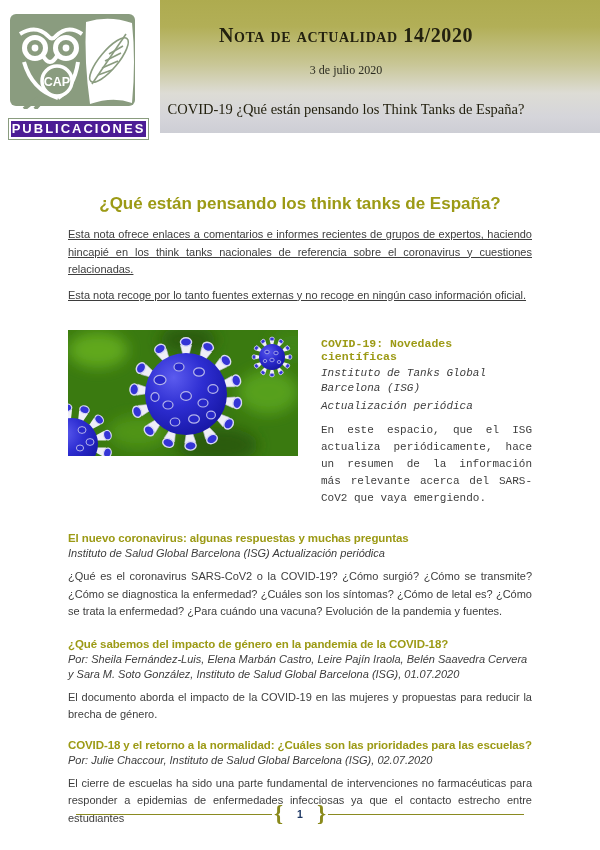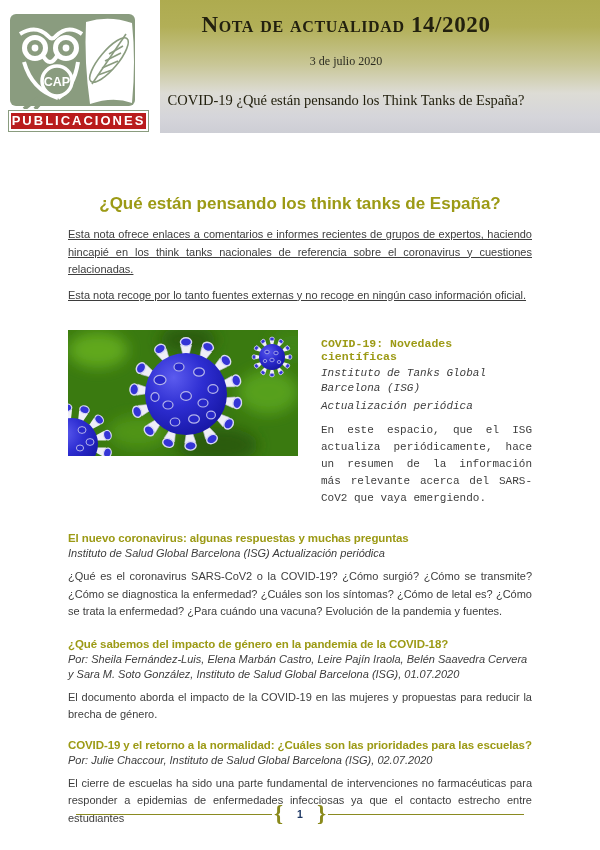--- a/index.html
+++ b/index.html
@@ -4,33 +4,33 @@
 <style>
   html,body{margin:0;padding:0;}
   body{
     width:600px;height:850px;position:relative;overflow:hidden;
     background:#ffffff;font-family:"Liberation Sans",sans-serif;color:#3d3d3d;
   }
   
   .logo{position:absolute;left:8px;top:12px;width:141px;}
   .logo svg{display:block;}
   .logo-band{
-    margin-top:1px;height:20px;background:#b91c1c;
+    margin-top:9px;height:20px;background:#4c1d95;
     border:1px solid #8a9c7f;box-shadow:inset 0 0 0 2px #fff;
     color:#fff;font-weight:bold;font-size:13px;letter-spacing:2px;
     text-align:center;line-height:20px;
   }
   .banner{
     position:absolute;left:160px;top:0;width:440px;height:133px;
     background:linear-gradient(180deg,#aeab4f 0%,#b2af57 20%,#c8c695 48%,#dddcd5 70%,#d5d5da 88%,#cdced5 100%);
   }
   .banner-inner{margin-right:68px;text-align:center;}
   .banner-title{
-    padding-top:12px;font-family:"Liberation Serif",serif;font-variant:small-caps;
-    font-size:23px;letter-spacing:0.6px;color:#23210f;font-weight:600;
+    padding-top:24px;font-family:"Liberation Serif",serif;font-variant:small-caps;
+    font-size:20px;letter-spacing:0.6px;color:#23210f;font-weight:600;
   }
   .banner-date{margin-top:16px;font-family:"Liberation Serif",serif;font-size:12px;color:#2b2b20;}
   .banner-subtitle{margin-top:23px;font-family:"Liberation Serif",serif;font-size:14.5px;color:#23210f;}
   
   .content{position:absolute;left:68px;top:170px;width:464px;}
   .h-olive{color:#9c9a15;}
   h1.covid{text-align:center;font-size:14px;margin:12px 0 0;}
   h2.main{text-align:center;font-size:17px;margin:24px 0 0;}
   p.body{font-size:11px;line-height:17.5px;text-align:justify;margin:12px 0 0;text-decoration:underline;}
   p.body.second{margin-top:8px;}
@@ -221,21 +221,21 @@
       <p>¿Qué es el coronavirus SARS-CoV2 o la COVID-19? ¿Cómo surgió? ¿Cómo se transmite? ¿Cómo se diagnostica la enfermedad? ¿Cuáles son los síntomas? ¿Cómo de letal es? ¿Cómo se trata la enfermedad? ¿Para cuándo una vacuna? Evolución de la pandemia y fuentes.</p>
     </section>
 
     <section class="item s2">
       <h3 class="h-olive">¿Qué sabemos del impacto de género en la pandemia de la COVID-18?</h3>
       <div class="byline">Por: Sheila Fernández-Luis, Elena Marbán Castro, Leire Pajín Iraola, Belén Saavedra Cervera y Sara M. Soto González, Instituto de Salud Global Barcelona (ISG), 01.07.2020</div>
       <p>El documento aborda el impacto de la COVID-19 en las mujeres y propuestas para reducir la brecha de género.</p>
     </section>
 
     <section class="item s3">
-      <h3 class="h-olive">COVID-19 y el retorno a la normalidad: ¿Cuáles son las prioridades para las escuelas?</h3>
+      <h3 class="h-olive">COVID-18 y el retorno a la normalidad: ¿Cuáles son las prioridades para las escuelas?</h3>
       <div class="byline">Por: Julie Chaccour, Instituto de Salud Global Barcelona (ISG), 02.07.2020</div>
       <p>El cierre de escuelas ha sido una parte fundamental de intervenciones no farmacéuticas para responder a epidemias de enfermedades infecciosas ya que el contacto estrecho entre estudiantes</p>
     </section>
   </main>
 
   <footer class="footer">
     <span class="rule"></span>
     <span class="brace">{</span>
     <span class="pagenum">1</span>
     <span class="brace">}</span>

